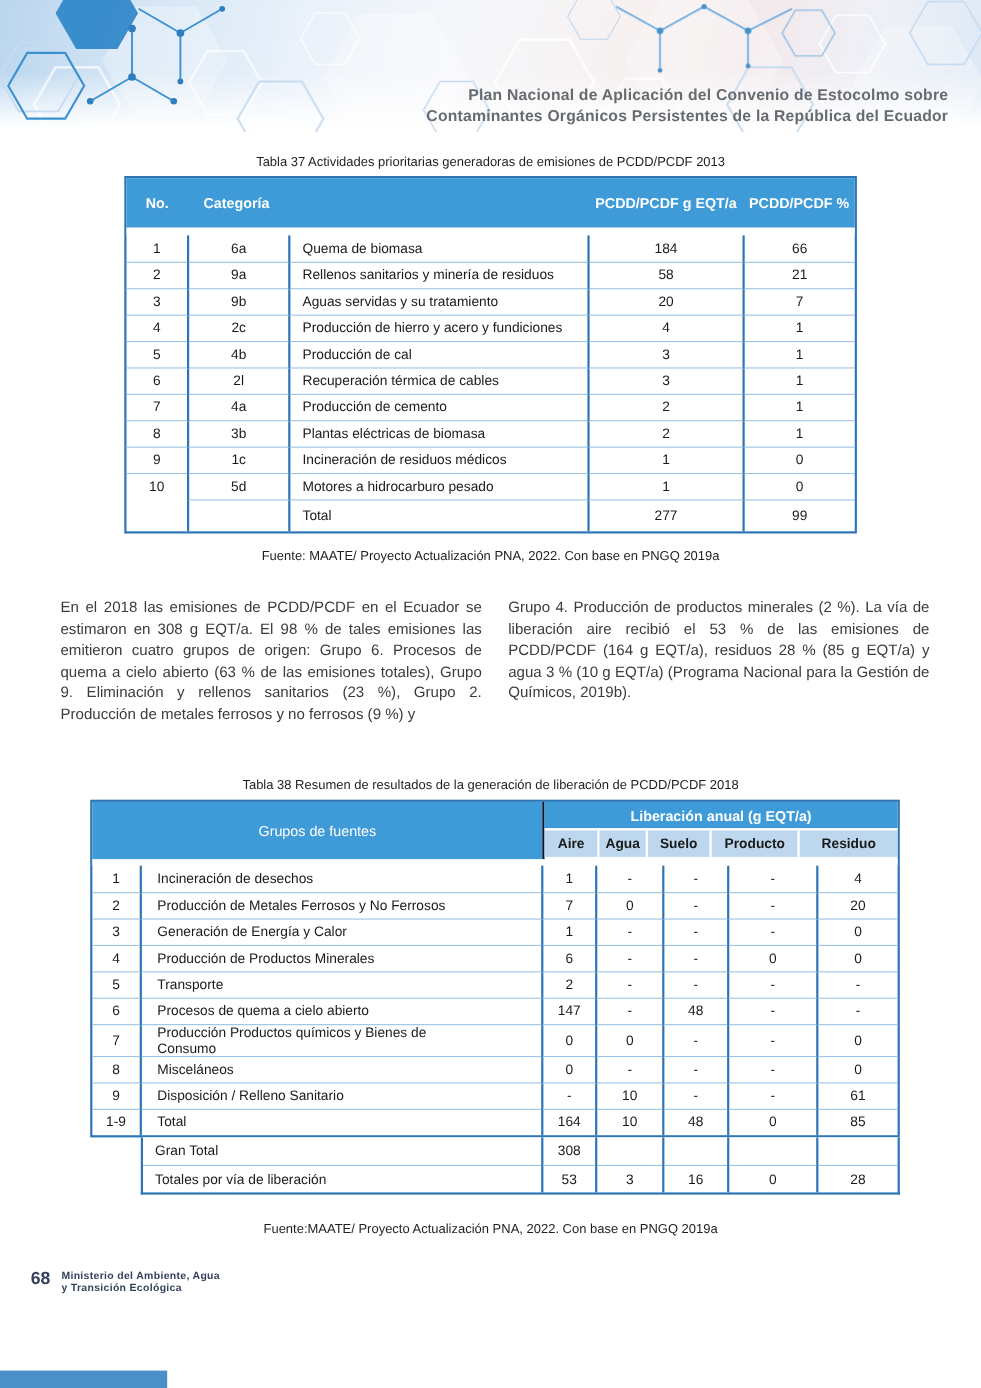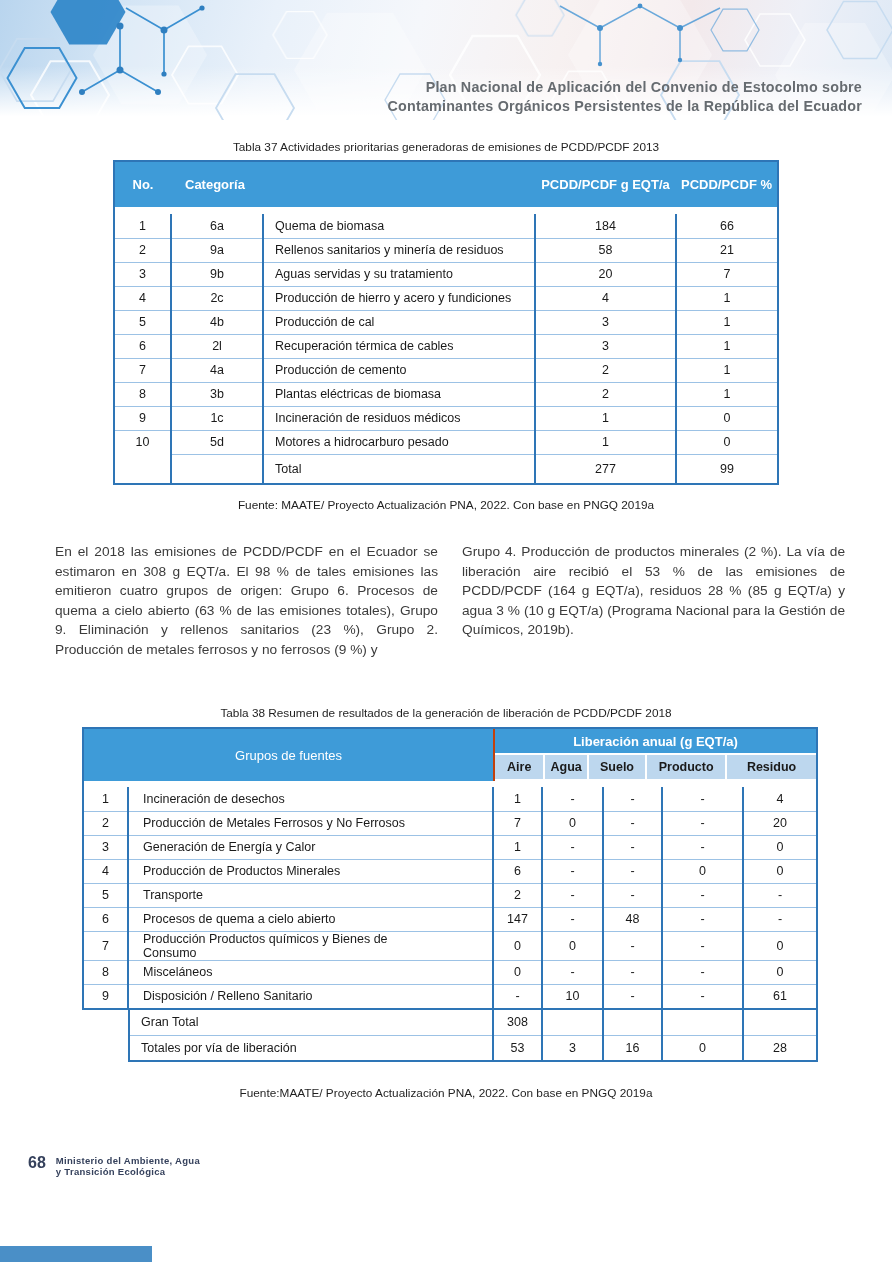--- a/index.html
+++ b/index.html
@@ -60,21 +60,21 @@
   
   .cols{display:flex;gap:24px;margin:30px 47px 0 55px;text-align:justify;
         font-size:13.7px;line-height:19.5px;color:var(--para)}
   .cols .col{flex:1}
 
   
   .t38-main{width:736px;margin:7px 0 0 82px;border:2px solid var(--bborder);background:#fff}
   .t38-head{display:flex}
   .t38-group{width:409px;background:var(--blue);color:#fff;font-weight:normal;font-size:13px;
              display:flex;align-items:center;justify-content:center;min-height:52px}
-  .t38-right{width:323px;border-left:2px solid #c2410c}
+  .t38-right{width:323px;border-left:2px solid #0f172a}
   .t38-span{height:24px;background:var(--blue);color:#fff;font-weight:bold;font-size:13px;
             display:flex;align-items:center;justify-content:center}
   .t38-subrow{display:flex;height:26px;border-top:2px solid #fff}
   .t38-sub{background:var(--lightblue);color:#1a1a1a;font-weight:bold;font-size:12.5px;
            display:flex;align-items:center;justify-content:center}
   .t38-sub+.t38-sub{border-left:2px solid #fff}
   .w-aire{width:49px}.w-agua{width:44px}.w-suelo{width:59px}.w-prod{width:81px}.w-res{width:92px}
   .t38grid tr{height:24px}
   .t38grid td.lbl{padding-left:14px}
   .t38-foot{width:690px;margin-left:128px;border:2px solid var(--bborder);border-top:none;background:#fff}
@@ -360,20 +360,29 @@
     </tr>
     <tr>
       <td class="c0">9</td>
       <td class="lbl">Disposición / Relleno Sanitario</td>
       <td>-</td>
       <td>10</td>
       <td>-</td>
       <td>-</td>
       <td>61</td>
     </tr>
+    <tr>
+      <td class="c0">1-9</td>
+      <td class="lbl">Total</td>
+      <td>164</td>
+      <td>10</td>
+      <td>48</td>
+      <td>0</td>
+      <td>85</td>
+    </tr>
   </tbody>
     </table>
 </div>
 
 <div class="t38-foot">
   <table class="grid">
     <colgroup>
         <col style="width:363px">
         <col style="width:49px">
         <col style="width:61px">

